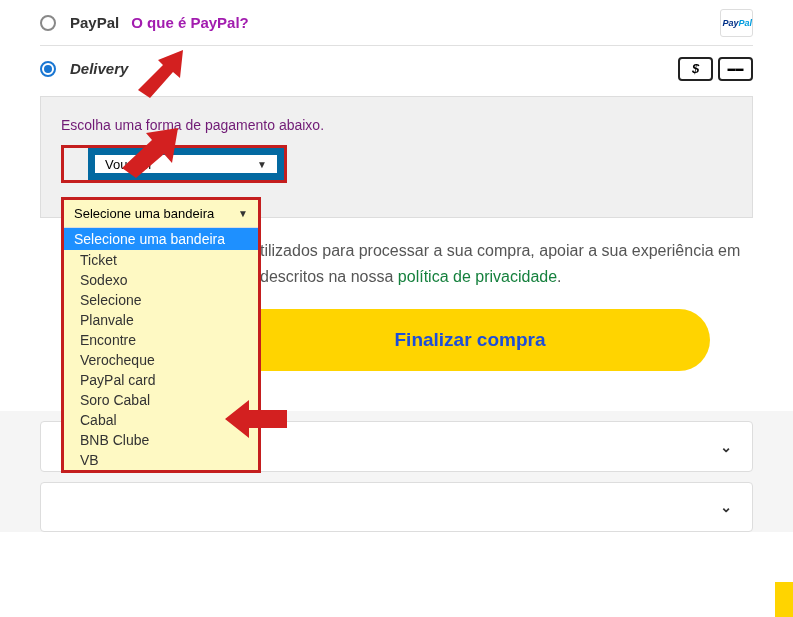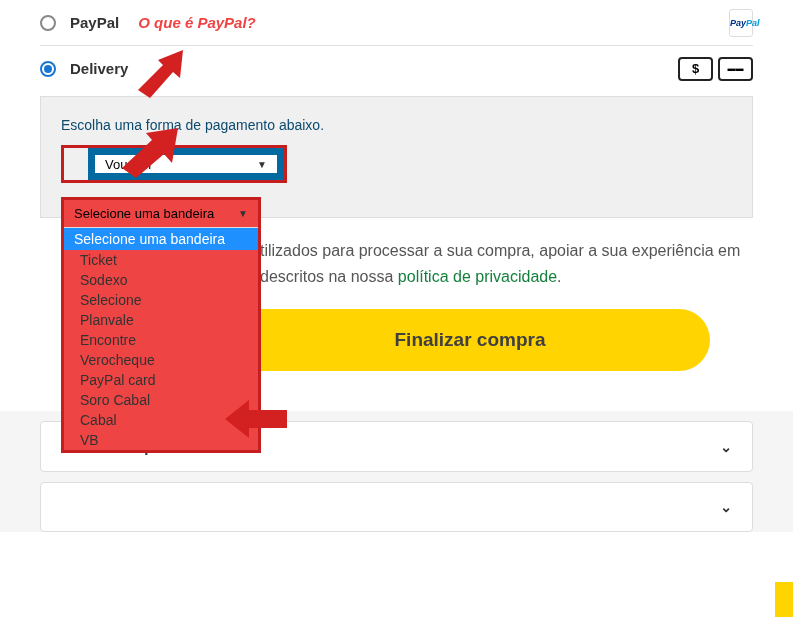--- a/index.html
+++ b/index.html
@@ -45,38 +45,37 @@
       top: 2px;
       left: 2px;
     }
     .option-label {
       font-weight: 700;
       color: #333;
       font-size: 15px;
       text-align: right;
     }
     .paypal-link {
-      color: #ef4444;
-      font-weight: 700;
-      margin-left: 19px;
+      color: #a21caf;
+      font-weight: 700;
+      margin-left: 12px;
       cursor: pointer;
       font-size: 15px;
-      font-style: italic;
     }
     .paypal-badge {
       position: absolute;
       right: 0;
-      width: 24px;
+      width: 33px;
       height: 28px;
       background: #fff;
       border: 1px solid #ddd;
       border-radius: 3px;
       display: flex;
       align-items: center;
-      justify-content: space-between;
+      justify-content: flex-end;
       font-size: 9px;
       font-style: italic;
       font-weight: 700;
       color: #003087;
     }
     .paypal-badge span:last-child { color: #009cde; }
     .delivery-icons {
       position: absolute;
       right: 0;
       display: flex;
@@ -94,21 +93,21 @@
       font-weight: 700;
     }
     .delivery-panel {
       background: #f0f0f0;
       border: 1px solid #ddd;
       padding: 20px;
       margin-top: 5px;
       position: relative;
     }
     .panel-text {
-      color: #0c4a6e;
+      color: #701a75;
       font-size: 14px;
       margin-bottom: 12px;
     }
     .select-wrapper {
       border: 3px solid #c41e1e;
       display: inline-block;
       margin-bottom: 14px;
     }
     .select-box {
       width: 196px;
@@ -125,21 +124,21 @@
     }
     .select-chevron {
       font-size: 10px;
       color: #333;
     }
     .dropdown-container {
       border: 3px solid #c41e1e;
       position: absolute;
       top: 100px;
       left: 20px;
-      background: #ef4444;
+      background: #fef9c3;
       z-index: 10;
       width: 200px;
     }
     .dropdown-select {
       display: flex;
       align-items: center;
       justify-content: space-between;
       padding: 6px 10px;
       font-size: 13px;
       border-bottom: 1px solid #ddd;
@@ -172,21 +171,21 @@
       cursor: pointer;
     }
     .finalize-btn {
       background: #ffd400;
       border: none;
       border-radius: 35px;
       width: 620px;
       height: 62px;
       font-size: 19px;
       font-weight: 700;
-      color: #404040;
+      color: #1d4ed8;
       cursor: pointer;
       margin-left: 50px;
       display: flex;
       align-items: center;
       justify-content: center;
       padding-left: 140px;
     }
     .accordion-section {
       background: #f5f5f5;
       padding: 10px 40px 0;
@@ -233,21 +232,21 @@
   <div class="payment-option">
     <div class="radio"></div>
     <span class="option-label">PayPal</span>
     <span class="paypal-link">O que é PayPal?</span>
     <div class="paypal-badge">
       <span>Pay</span>
         <span>Pal</span>
     </div>
   </div>
 
-  <div class="payment-option" style="border-bottom:none;">
+  <div class="payment-option" style="border-bottom:none;font-style:italic;">
     <div class="radio selected"></div>
     <span class="option-label">Delivery</span>
     <div class="delivery-icons">
       <div class="delivery-icon">$</div>
       <div class="delivery-icon" style="font-size:8px;">▬▬</div>
     </div>
   </div>
 
   <div class="delivery-panel">
     <div class="panel-text">Escolha uma forma de pagamento abaixo.</div>
@@ -268,20 +267,21 @@
         <li class="highlighted">Selecione uma bandeira</li>
         <li>Ticket</li>
         <li>Sodexo</li>
         <li>Selecione</li>
         <li>Planvale</li>
         <li>Encontre</li>
         <li>Verocheque</li>
         <li>PayPal card</li>
         <li>Soro Cabal</li>
         <li>Cabal</li>
+        <li>BNB Clube</li>
         <li>VB</li>
       </ul>
     </div>
   </div>
 
   <div class="privacy-text">
     <span>tilizados para processar a sua compra, apoiar a sua experiência em</span><br>
     <span>descritos na nossa </span><a>política de privacidade</a><span>.</span>
   </div>
 

